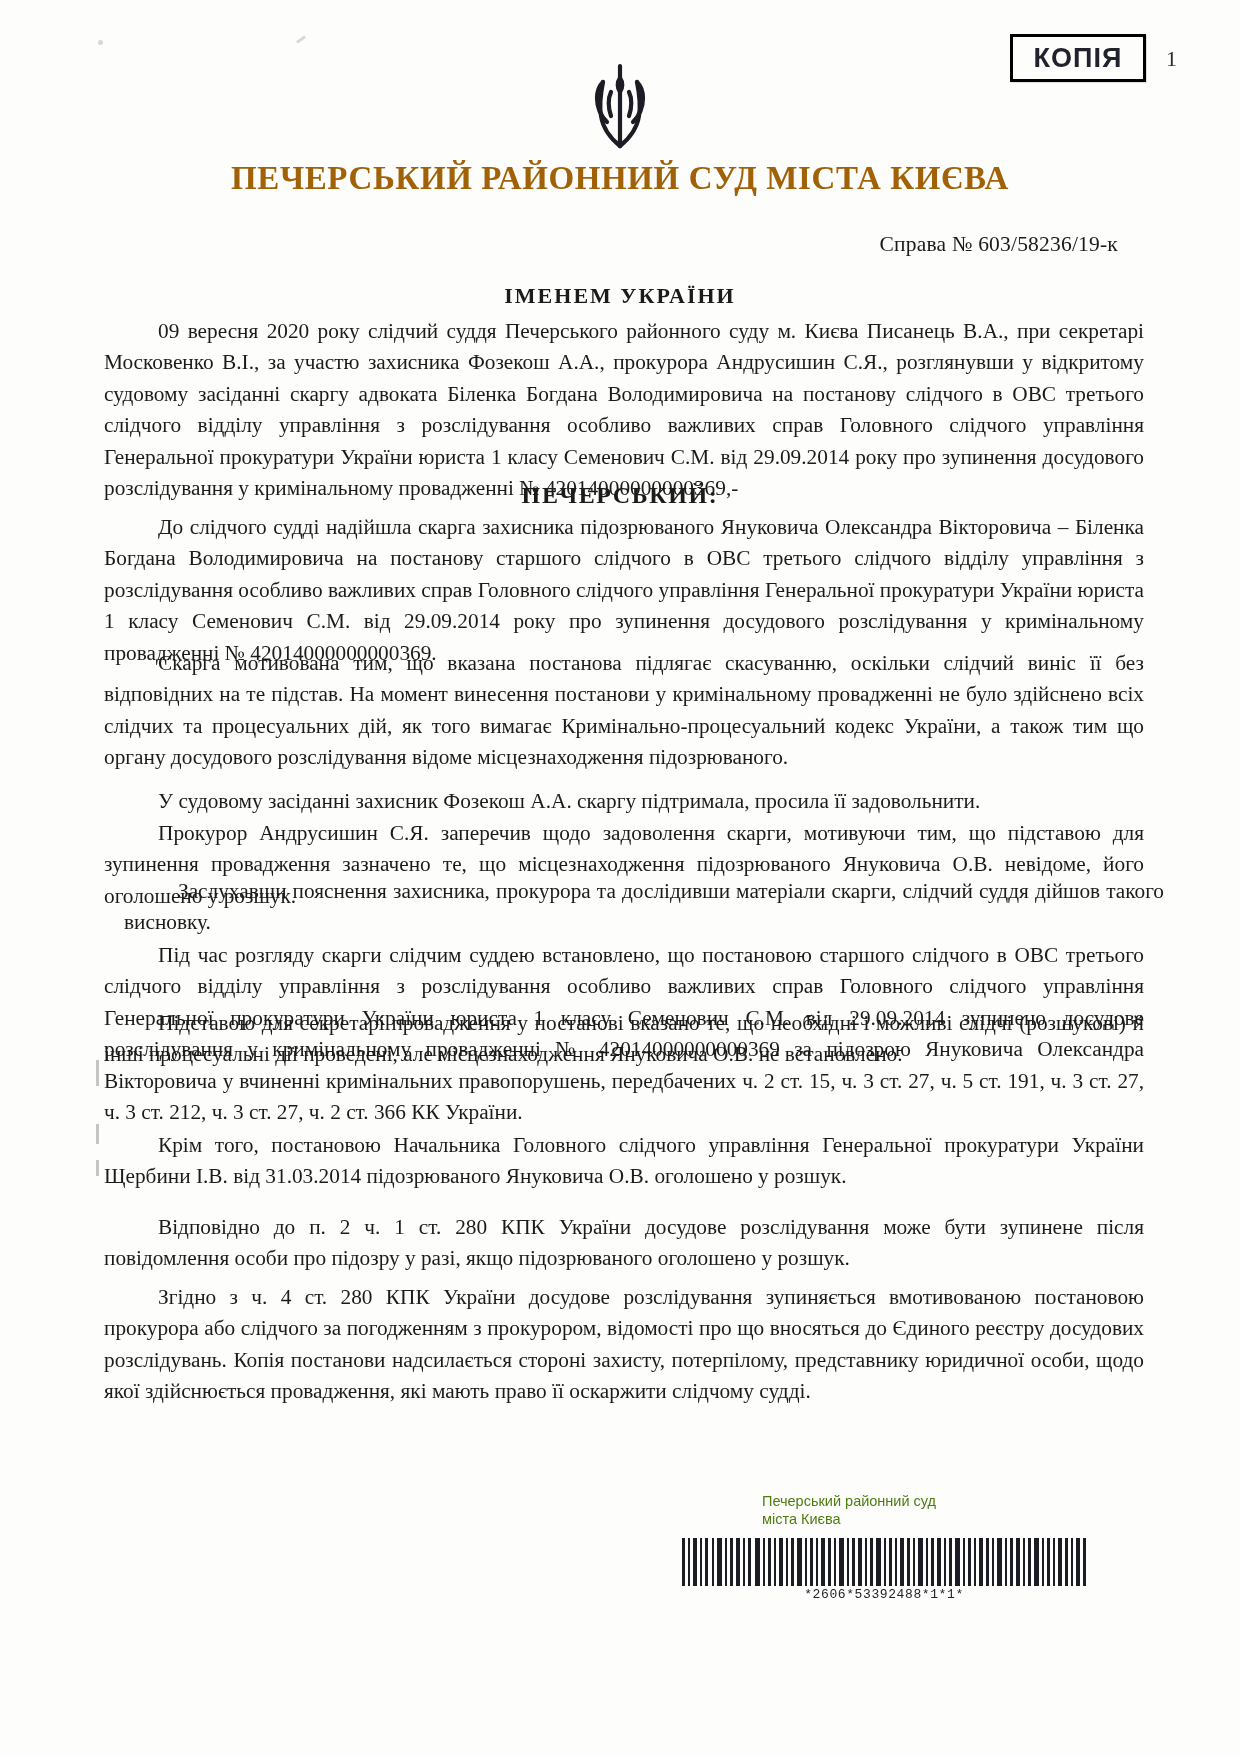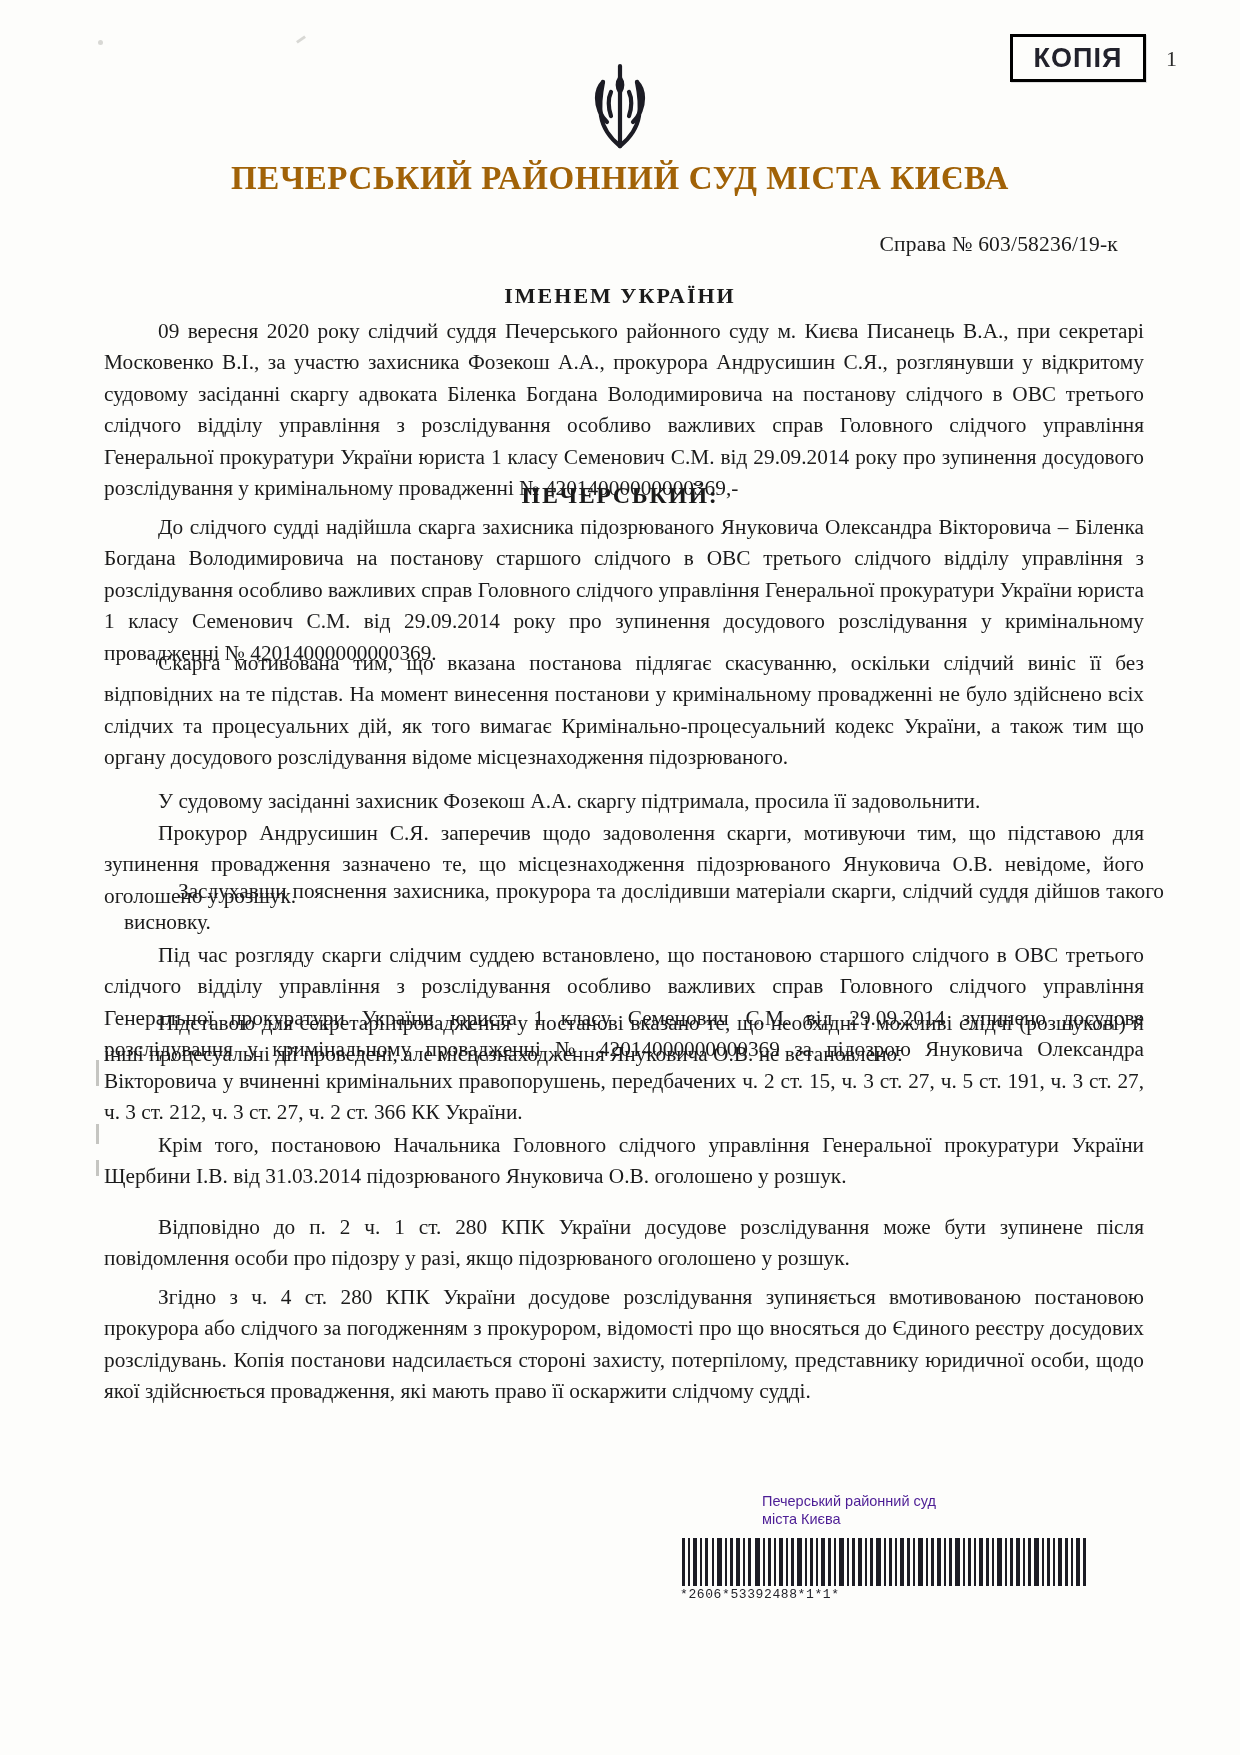--- a/index.html
+++ b/index.html
@@ -125,28 +125,28 @@
 
   
   .footer-stamp {
     position: absolute;
     top: 1492px;
     left: 762px;
     width: 260px;
     font-family: "Liberation Sans", sans-serif;
     font-size: 14.5px;
     line-height: 18px;
-    color: #4c1d95;
+    color: #4d7c0f;
   }
   .barcode-wrap {
     position: absolute;
     top: 1538px;
     left: 680px;
     width: 408px;
-    text-align: left;
+    text-align: center;
   }
   .barcode {
     height: 48px;
     width: 408px;
     display: block;
   }
   .barcode-text {
     font-family: "Liberation Mono", monospace;
     font-size: 13px;
     letter-spacing: 0.6px;

